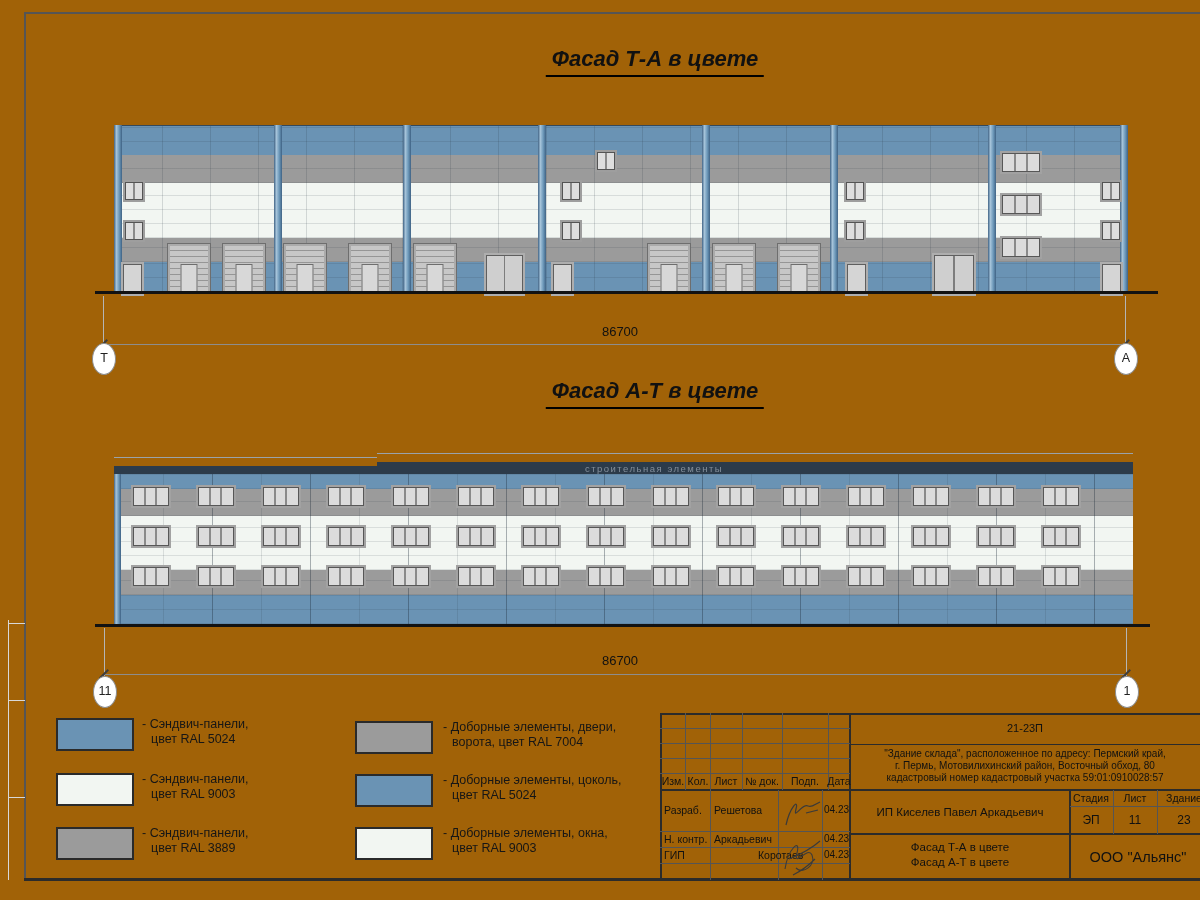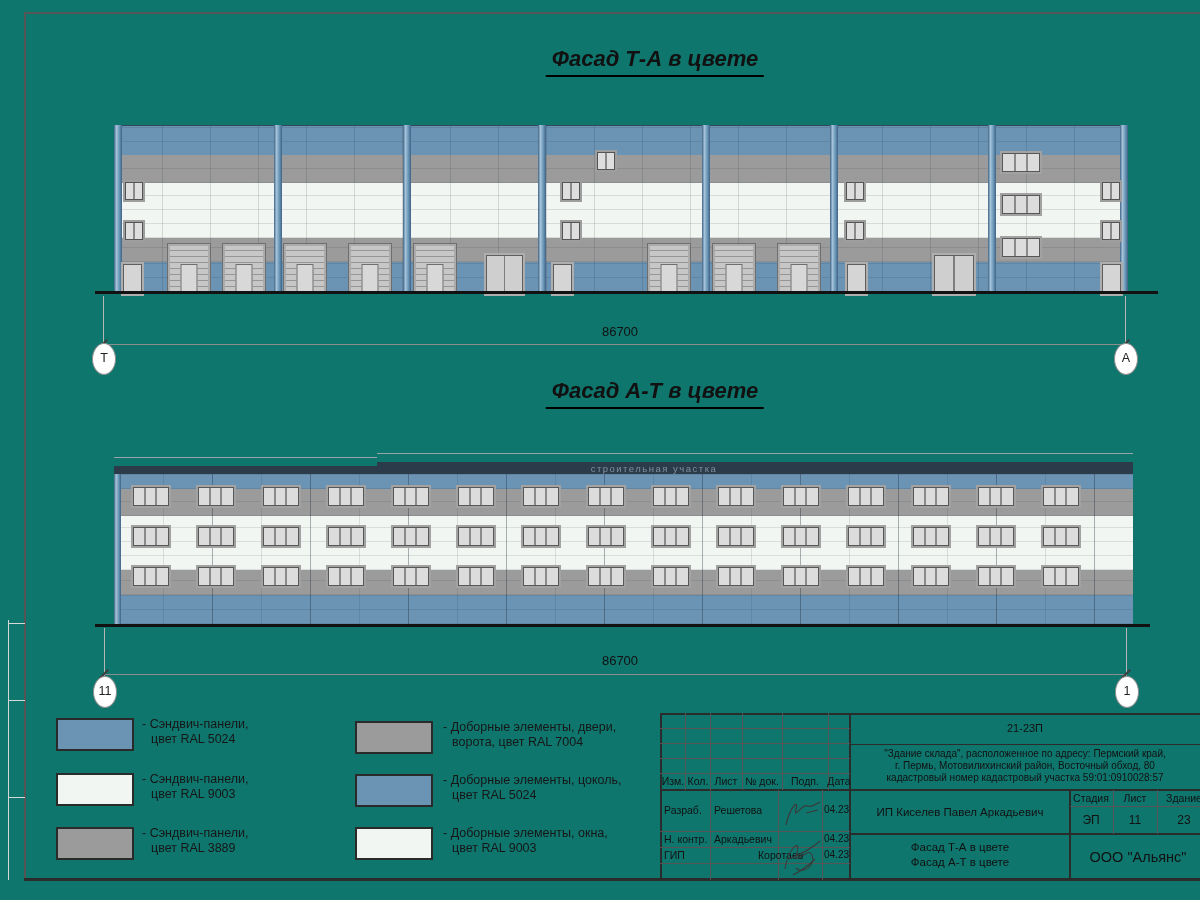--- a/index.html
+++ b/index.html
@@ -1,16 +1,16 @@
 <!DOCTYPE html>
 <html><head>
 <meta charset="utf-8">
 <style>
   html,body{margin:0;padding:0;background:#fff;}
-  .sheet{position:relative;width:1200px;height:900px;background:#0f766e;overflow:hidden;
+  .sheet{position:relative;width:1200px;height:900px;background:#a16207;overflow:hidden;
          font-family:"Liberation Sans",sans-serif;color:#111;}
   .abs{position:absolute;}
   .line{position:absolute;background:#2b2b2b;}
   .thin{background:#555;}
   .faint{background:#d8d8d8;}
 
   
   .view-title{position:absolute;transform:translateX(-50%);font-size:22px;font-weight:bold;
               font-style:italic;border-bottom:2px solid #000;padding:0 6px 3px 6px;white-space:nowrap;}
 
@@ -147,21 +147,21 @@
   <div class="axis-bubble" style="left:92px;top:343px;">Т</div>
   <div class="axis-bubble" style="left:1114px;top:343px;">А</div>
 
   <div class="view-title" style="left:655px;top:378px;">Фасад А-Т в цвете</div>
 
   <div class="facade" style="left:114px;top:453px;width:1019px;height:172px;">
     <div class="roofline" style="left:0;top:4px;width:263px;"></div>
     <div class="roofline" style="left:263px;top:0;width:756px;"></div>
     <div class="parapet" style="left: 0px; top: 13px; width: 263px; height: 8px; background-color: rgb(44, 59, 74);"></div>
     <div class="parapet" style="left: 263px; top: 9px; width: 756px; height: 12px; background-color: rgb(44, 59, 74);"></div>
-    <div class="watermark" style="left:380px;top:10px;width:320px;">строительная участка</div>
+    <div class="watermark" style="left:380px;top:10px;width:320px;">строительная элементы</div>
     <div class="band band2" style="top: 21px; height: 15px; background-color: rgb(106, 147, 180);"></div>
     <div class="band band2" style="top: 36px; height: 27px; background-color: rgb(155, 155, 155);"></div>
     <div class="band band2" style="top: 63px; height: 54px; background-color: rgb(242, 246, 242);"></div>
     <div class="band band2" style="top: 117px; height: 25px; background-color: rgb(155, 155, 155);"></div>
     <div class="band band2" style="top: 142px; height: 29px; background-color: rgb(106, 147, 180);"></div>
     <div class="abs" style="left:0;top:0;width:100%;height:100%;">
         <div class="pilaster" style="left: 0px; top: 21px; width: 7px; height: 150px;"></div>
         <div class="w3" style="left: 19px; top: 34px; width: 34px; height: 17px;"></div>
         <div class="w3" style="left: 84px; top: 34px; width: 34px; height: 17px;"></div>
         <div class="w3" style="left: 149px; top: 34px; width: 34px; height: 17px;"></div>

